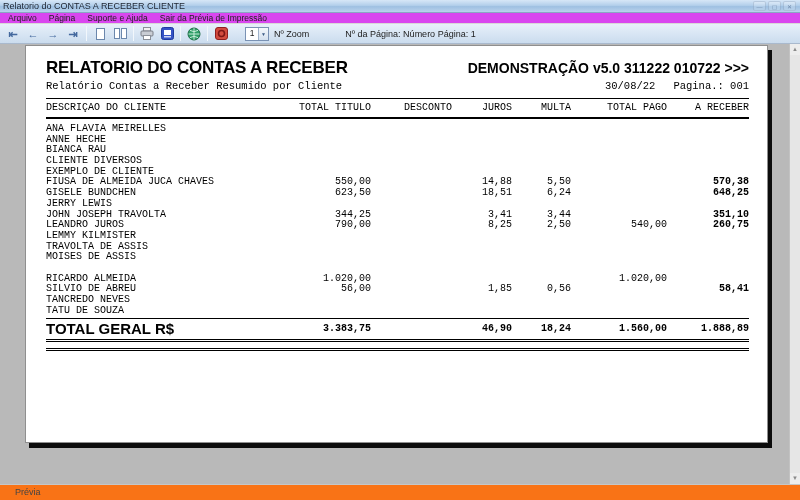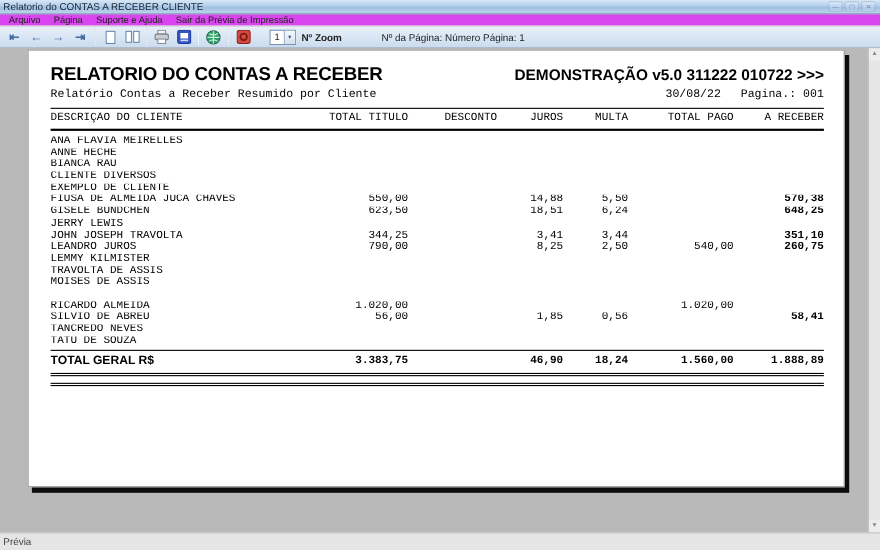--- a/index.html
+++ b/index.html
@@ -46,21 +46,21 @@
   .zoom-select {
     margin-left:14px; width:24px; height:14px; background:#fff;
     border:1px solid #7a92b4; display:flex; align-items:center; font-size:8.5px;
   }
   .zoom-select .val { flex:1; text-align:center; line-height:13px; }
   .zoom-select .dd {
     width:10px; height:12px; background:linear-gradient(#f4f8fc,#d4e0ee);
     border-left:1px solid #9fb2ca; font-size:5px; color:#3b5larger:; color:#3b5a85;
     display:flex; align-items:center; justify-content:center;
   }
-  .tb-label { margin-left:5px; white-space:nowrap;font-weight:bold; }
+  .tb-label { margin-left:5px; white-space:nowrap; }
   .tb-pagelabel { margin-left:36px; white-space:nowrap; }
 
   
   .preview { position:absolute; top:44px; left:0; right:0; bottom:16px; background:#b9b9b9; }
   .vscroll {
     position:absolute; top:0; right:0; width:11px; bottom:0;
     background:#e6e6e6; border-left:1px solid #c2c2c2;
   }
   .vscroll .sbtn { height:11px; font-size:6px; color:#8a8a8a; text-align:center; line-height:11px; background:#ededed; }
   .vscroll .sbtn.down { position:absolute; bottom:0; left:0; right:0; }
@@ -90,29 +90,29 @@
   .hdr-row .cell { font-size:10px; }
 
   .rows { margin-top:5px; }
   .rows .grid-row { height:10.7px; line-height:10.7px; }
   .rows .cell { font-size:10px; }
   .rows .c6 { font-weight:bold; }
 
   .total-sep { border-top:1px solid #000; margin-top:2px; }
   .total-row { margin-top:3px; height:14px; line-height:13px; }
   .total-row .cell { font-size:10px; font-weight:bold; }
-  .total-row .c0 { font-family:"Liberation Sans", sans-serif; font-size:11px; }
+  .total-row .c0 { font-family:"Liberation Sans", sans-serif; font-size:15px; }
   .dr1 { margin-top:3px; }
   .dr2 { margin-top:6px; }
 
   
   .statusbar {
     position:absolute; left:0; right:0; bottom:0; height:16px;
-    background:#e5e5e5; border-top:1px solid #c6c6c6;
-    font-size:9px; color:#444; line-height:15px; padding-left:3px;
+    background:#f97316; border-top:1px solid #c6c6c6;
+    font-size:9px; color:#444; line-height:15px; padding-left:15px;
   }
 </style>
 </head>
 <body>
 
 <div class="titlebar">
   <span class="titlebar-title">Relatorio do CONTAS A RECEBER CLIENTE</span>
   <span class="winbtns">
     <span class="winbtn">—</span>
     <span class="winbtn">▢</span>

